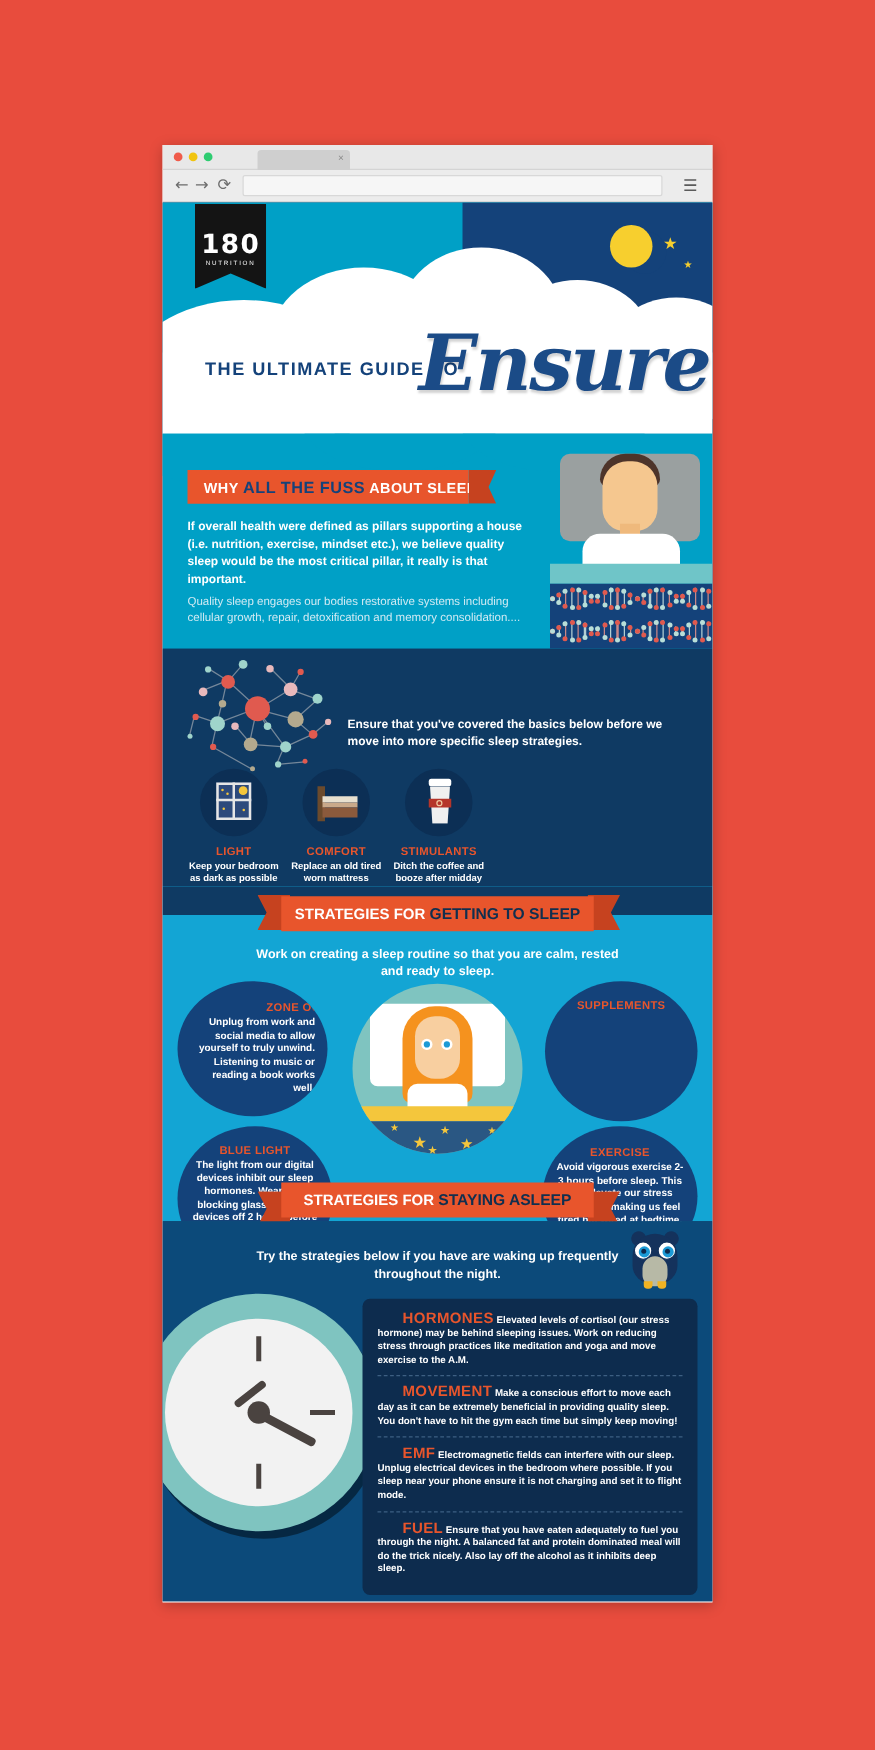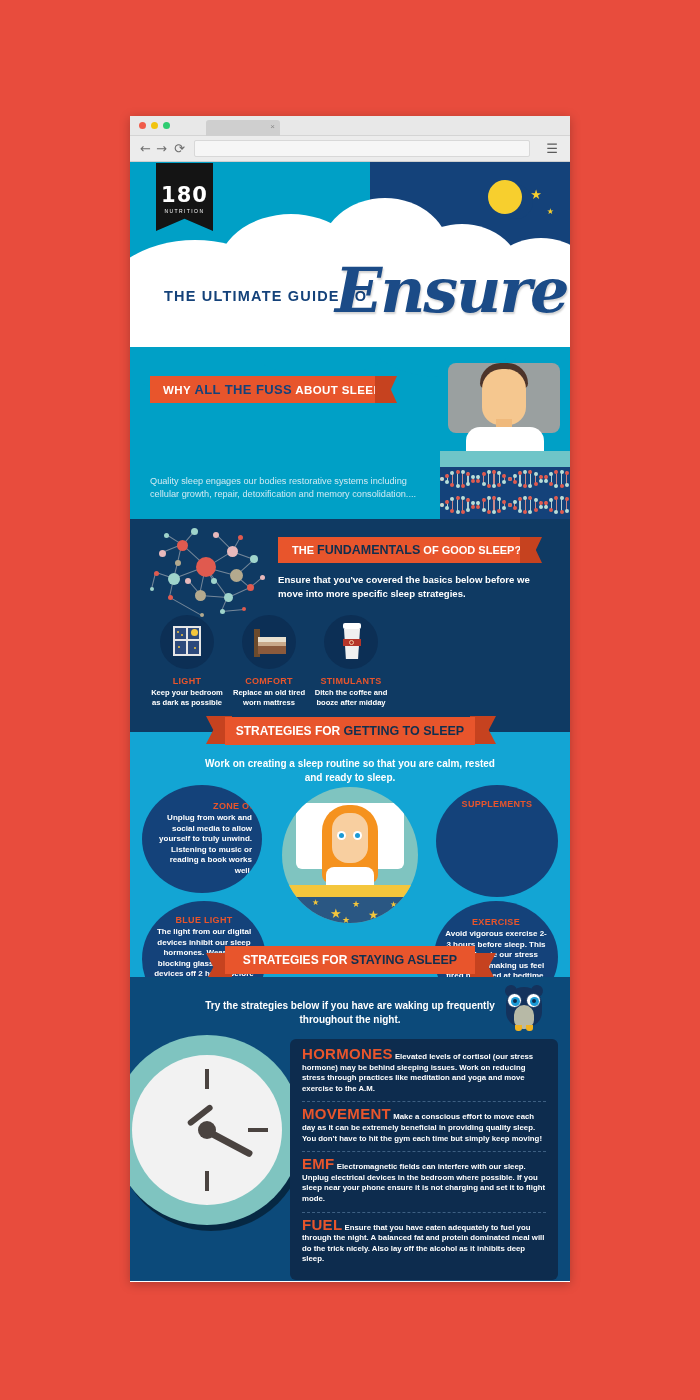--- a/index.html
+++ b/index.html
@@ -245,21 +245,21 @@
             background: #4a4340; border-radius: 3px; transform-origin: 0 50%;
             transform: rotate(28deg); }
   #hand-pin { position: absolute; left: 66px; top: 66px; width: 18px; height: 18px;
               border-radius: 50%; background: #4a4340; }
   #tips {
     position: absolute; left: 160px; top: 62px; width: 268px;
     background: #0d2c4e; border-radius: 6px; padding: 10px 12px 8px;
   }
   .tip { font-size: 7.8px; line-height: 10.6px; color: #fff; font-weight: 700; padding-bottom: 7px; }
   .tip + .tip { border-top: 1px dashed #3d5f82; padding-top: 7px; }
-  .tip b { color: #e8552c; font-size: 15px; letter-spacing: .3px; }
+  .tip b { color: #e8552c; font-size: 12px; letter-spacing: .3px; margin-left: 20px; }
 </style>
 </head>
 <body>
 
 <div id="browser">
 
   <div id="chrome-bar">
     <span class="light l-red"></span>
     <span class="light l-yel"></span>
     <span class="light l-grn"></span>
@@ -463,20 +463,21 @@
             <div class="dnadot" style="left: 126.1px; top: 30.2391px; width: 1.4px; height: 14.5218px; border-radius: 1px; background: rgb(232, 148, 140); opacity: 0.85;"></div>
             <div class="dnadot" style="left: 124.8px; top: 30.2391px; width: 4px; height: 4px; background: rgb(224, 90, 79);"></div>
             <div class="dnadot" style="left: 124.8px; top: 41.7609px; width: 4px; height: 4px; background: rgb(184, 222, 216);"></div>
           </div>
       </div>
 
       <div id="banner1">
         <div class="btxt"><span>WHY </span><span class="navy-em">ALL THE FUSS</span><span> ABOUT SLEEP?</span></div>
       </div>
 
+      <div id="sec1-body">If overall health were defined as pillars supporting a house (i.e. nutrition, exercise, mindset etc.), we believe quality sleep would be the most critical pillar, it really is that important.</div>
       <div id="sec1-body2">Quality sleep engages our bodies restorative systems including cellular growth, repair, detoxification and memory consolidation....</div>
     </div>
 
     <div id="sec2">
       <div id="molecule">
           <div class="mline" style="left: 62px; top: 44px; width: 32.5576px; transform: rotate(-137.49deg);"></div>
           <div class="mline" style="left: 62px; top: 44px; width: 30.5287px; transform: rotate(-31.6075deg);"></div>
           <div class="mline" style="left: 62px; top: 44px; width: 31.0483px; transform: rotate(14.9314deg);"></div>
           <div class="mline" style="left: 62px; top: 44px; width: 34.176px; transform: rotate(159.444deg);"></div>
           <div class="mline" style="left: 62px; top: 44px; width: 28.6356px; transform: rotate(102.095deg);"></div>
@@ -521,23 +522,20 @@
           <div class="mdot" style="left: 31px; top: 37px; width: 6px; height: 6px; background: rgb(179, 169, 142);"></div>
           <div class="mdot" style="left: 93.5px; top: 11.5px; width: 5px; height: 5px; background: rgb(224, 90, 79);"></div>
           <div class="mdot" style="left: 115.5px; top: 51.5px; width: 5px; height: 5px; background: rgb(232, 185, 188);"></div>
           <div class="mdot" style="left: 75.5px; top: 85.5px; width: 5px; height: 5px; background: rgb(159, 212, 203);"></div>
           <div class="mdot" style="left: 98px; top: 84px; width: 4px; height: 4px; background: rgb(224, 90, 79);"></div>
           <div class="mdot" style="left: 19.5px; top: 9.5px; width: 5px; height: 5px; background: rgb(159, 212, 203);"></div>
           <div class="mdot" style="left: 6px; top: 64px; width: 4px; height: 4px; background: rgb(159, 212, 203);"></div>
           <div class="mdot" style="left: 56px; top: 90px; width: 4px; height: 4px; background: rgb(179, 169, 142);"></div>
         </div>
 
-      <div id="banner2">
-        <div class="btxt"><span>THE </span><span class="dark-em">FUNDAMENTALS</span><span> OF GOOD SLEEP?</span></div>
-      </div>
 
       <div id="sec2-body">Ensure that you've covered the basics below before we move into more specific sleep strategies.</div>
 
       <div id="fund-row">
         <div class="fund">
           <div class="fcirc">
             <div style="position:absolute;left:13px;top:11px;width:28px;height:30px;background:#2d4a7c;border:2px solid #e6e6e6;"></div>
             <div style="position:absolute;left:26px;top:11px;width:2px;height:30px;background:#e6e6e6;"></div>
             <div style="position:absolute;left:13px;top:24px;width:28px;height:2px;background:#e6e6e6;"></div>
             <div style="position:absolute;left:31px;top:14px;width:7px;height:7px;border-radius:50%;background:#f4c63c;box-shadow:-3px 1px 0 0 #2d4a7c;"></div>

